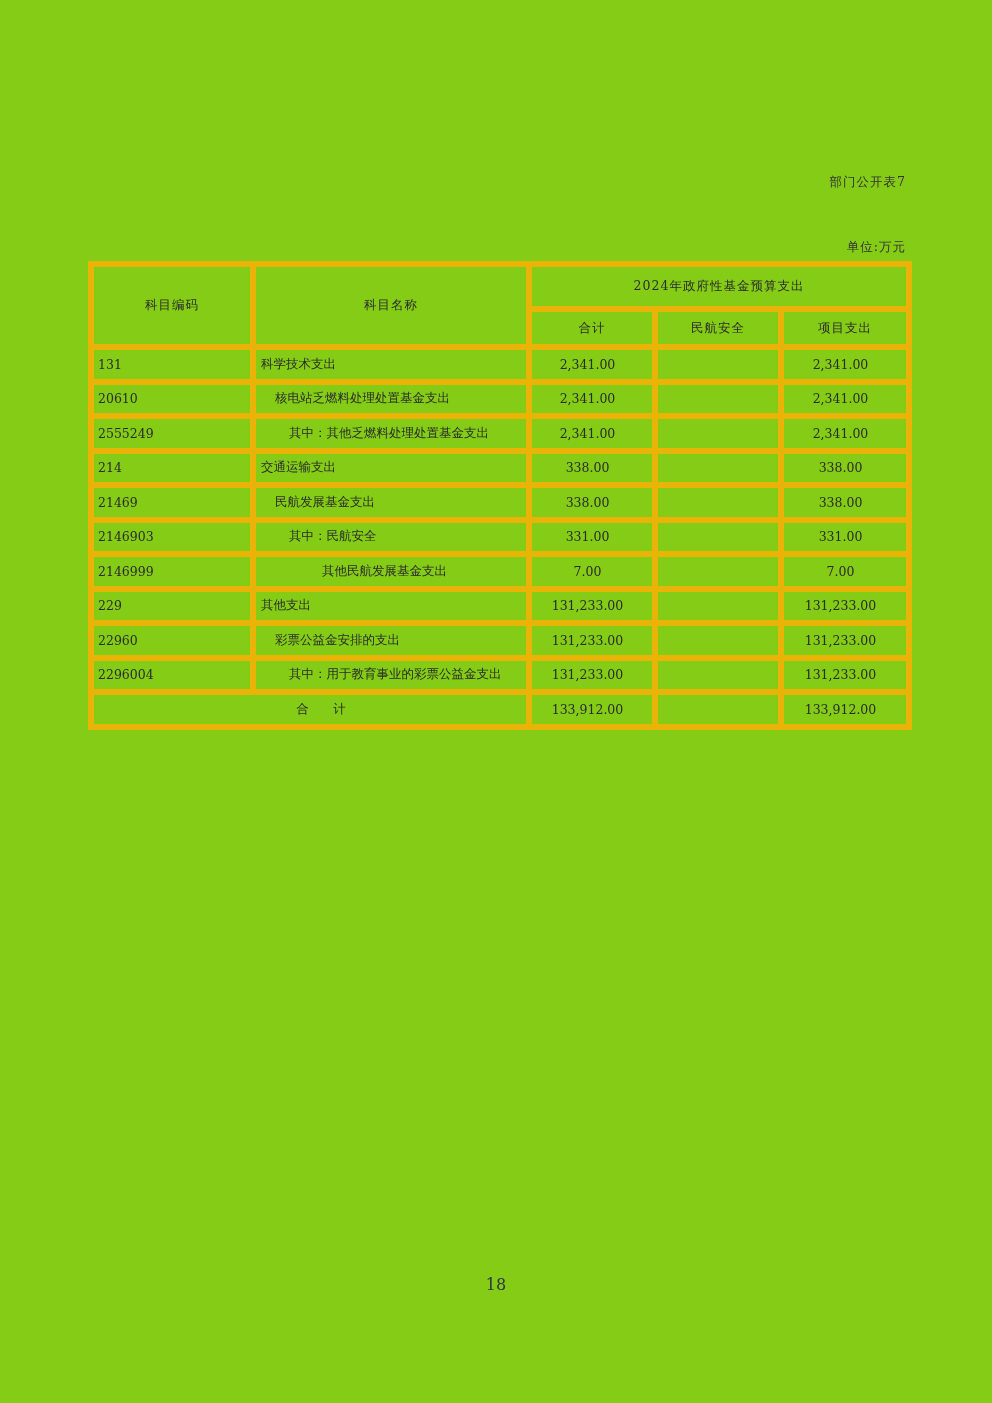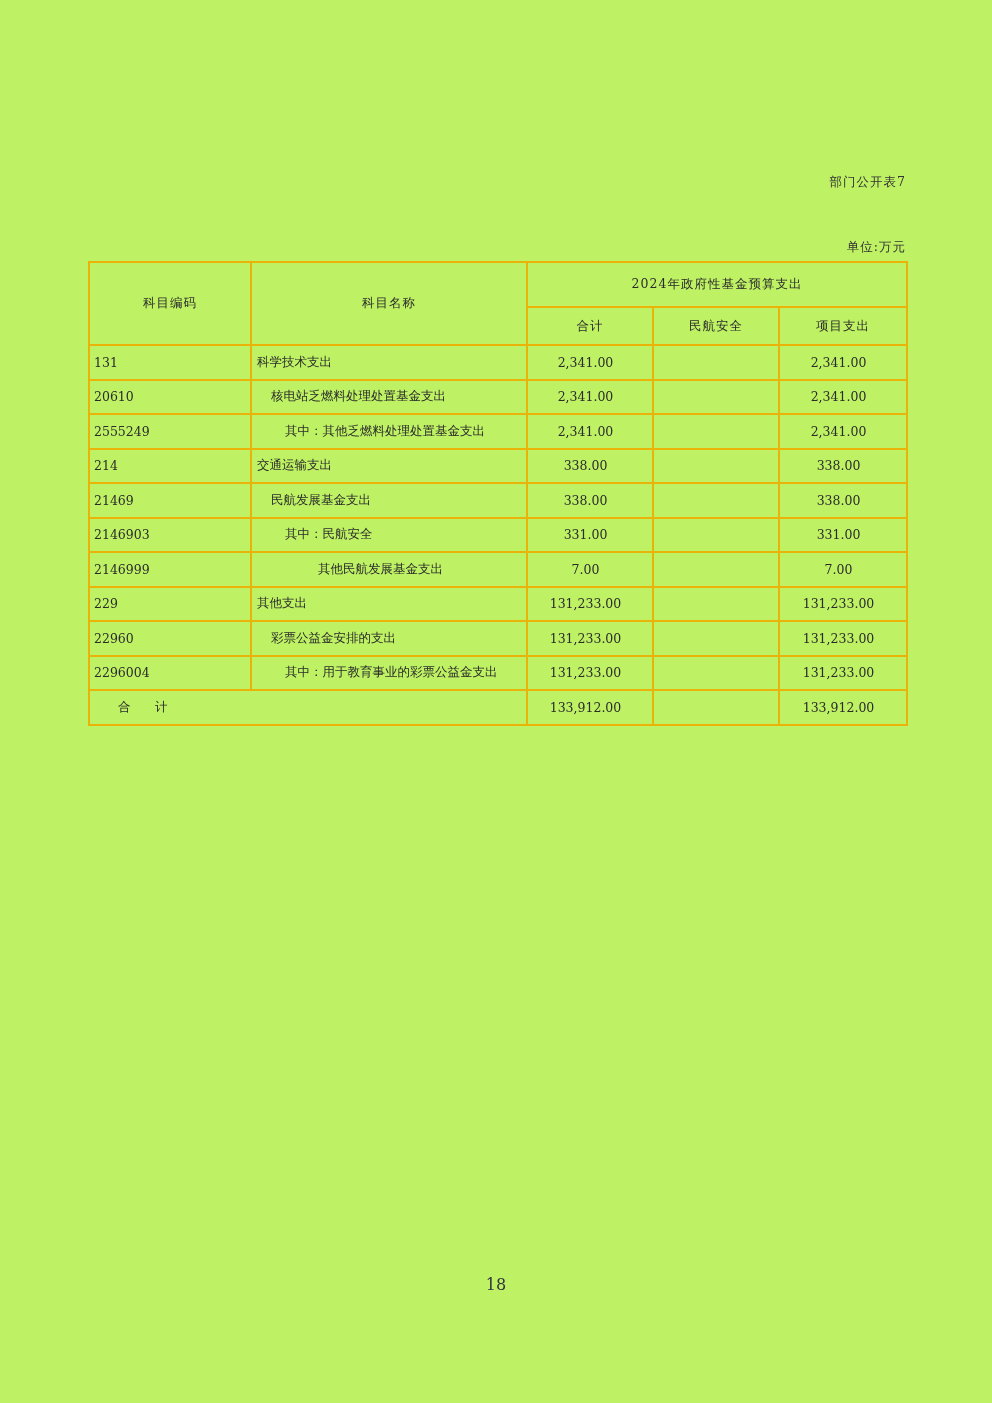--- a/index.html
+++ b/index.html
@@ -6,21 +6,21 @@
   html, body { background: #ffffff; }
   body {
     font-family: "DejaVu Serif", "Liberation Serif", serif;
     color: #2e2e2e;
     -webkit-font-smoothing: antialiased;
   }
   .page {
     position: relative;
     width: 992px;
     height: 1403px;
-    background: #bef264;
+    background: #84cc16;
     overflow: hidden;
   }
   .doc-label {
     position: absolute;
     top: 174px;
     left: 88px;
     width: 818px;
     text-align: right;
     font-size: 12.5px;
     letter-spacing: 1px;
@@ -55,37 +55,37 @@
   }
   table.budget {
     width: 818px;
     table-layout: fixed;
     border-collapse: collapse;
     border: 2px solid #1c1c1c;
     font-size: 12.5px;
     color: #2b2b2b;
   }
   table.budget td {
-    border: 2px solid #eab308;
+    border: 6px solid #eab308;
     vertical-align: middle;
     overflow: hidden;
     white-space: nowrap;
   }
   tr.hdr-top td { height: 45px; text-align: center; letter-spacing: 1px; }
   tr.hdr-sub td { height: 38px; text-align: center; letter-spacing: 1px; }
   tr.data-row td { height: 34.5px; }
   td.code-cell { text-align: left; padding-left: 4px; font-size: 12.5px; }
   td.num-cell { text-align: center; padding-right: 9px; font-size: 12.5px; }
   td.name-cell { text-align: left; }
   .ind0 { padding-left: 5px; }
   .ind1 { padding-left: 19px; }
   .ind2 { padding-left: 33px; margin-top: 24px; }
   .ind4 { padding-left: 66px; margin-top: 8px; }
   tr.total-row td { height: 35px; }
-  td.total-label-cell { letter-spacing: 6px; padding-left: 28px; }
+  td.total-label-cell { text-align: center; letter-spacing: 6px; padding-left: 28px; }
   .page-number {
     position: absolute;
     top: 1275px;
     left: 0;
     width: 992px;
     text-align: center;
     font-size: 16px;
     color: #2f3640;
   }
 </style>

